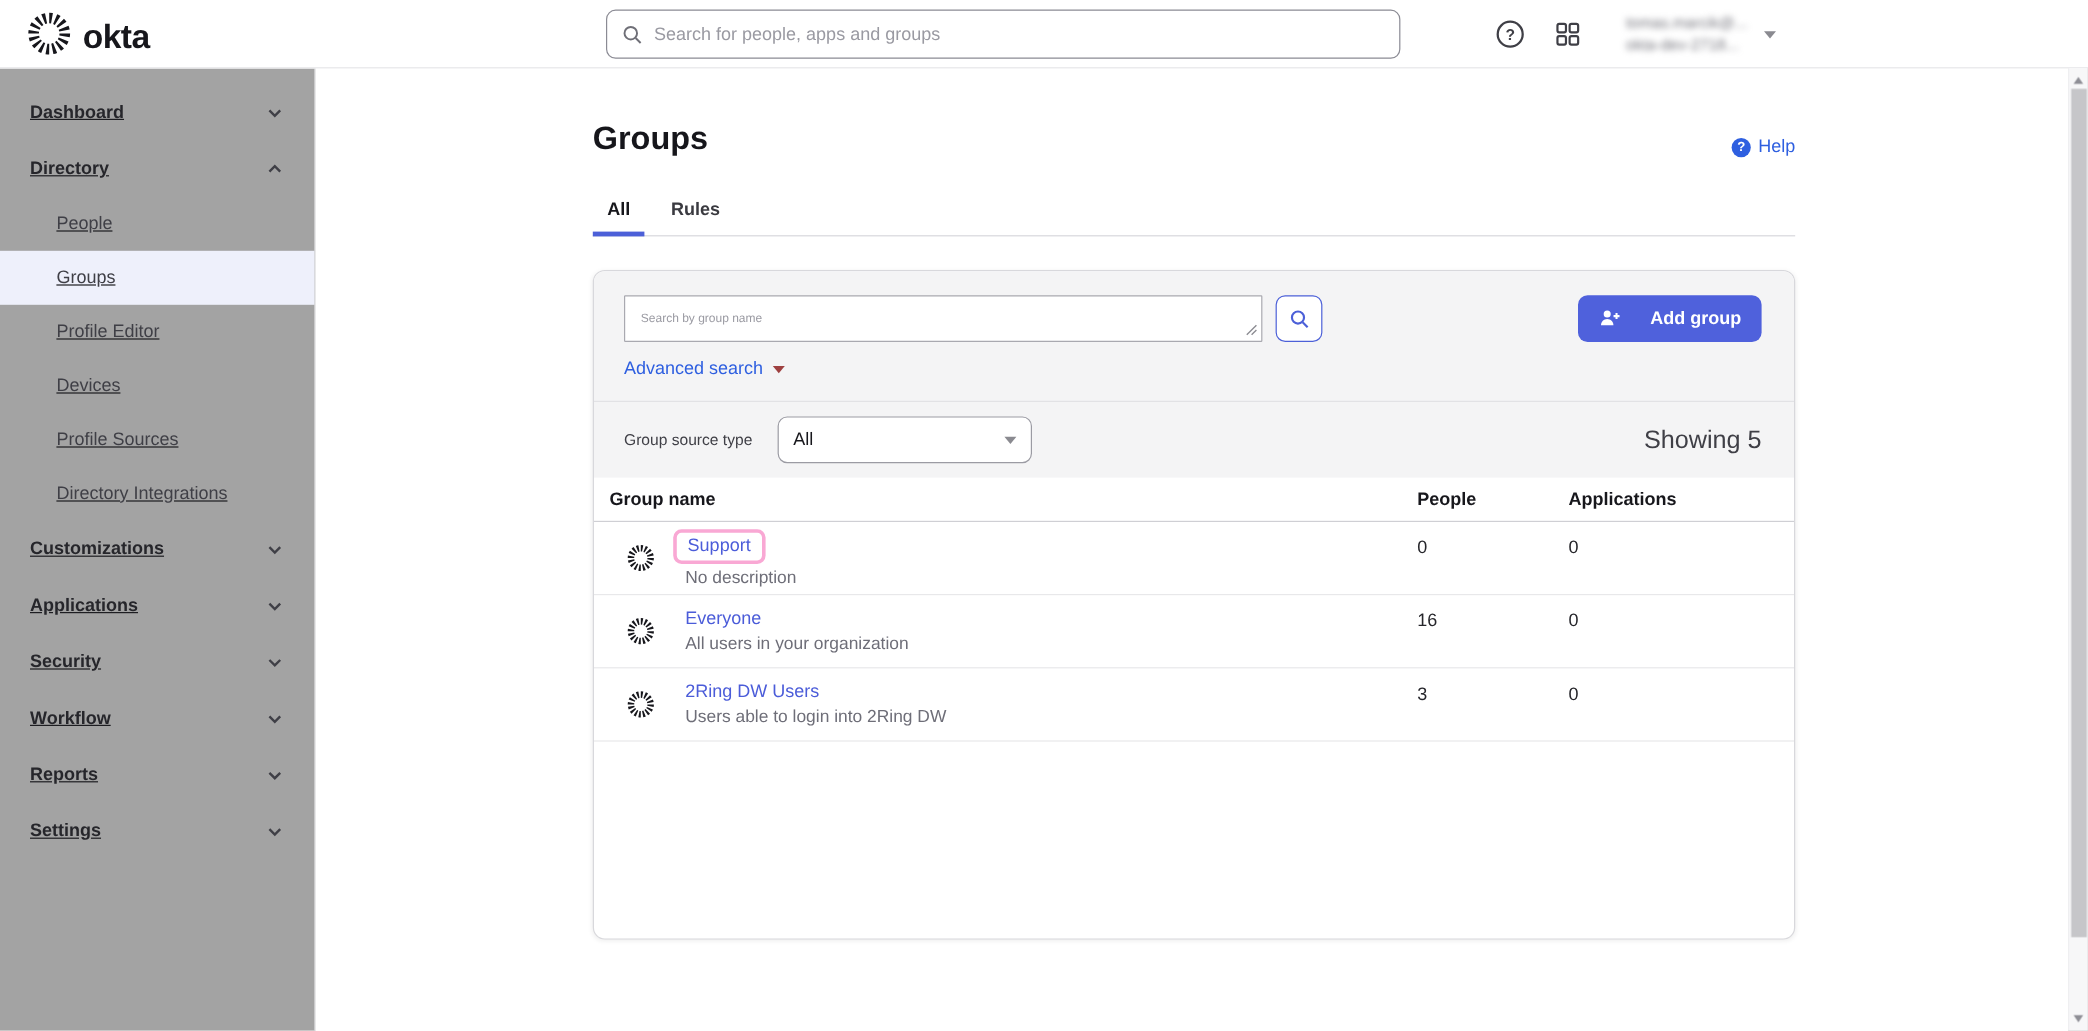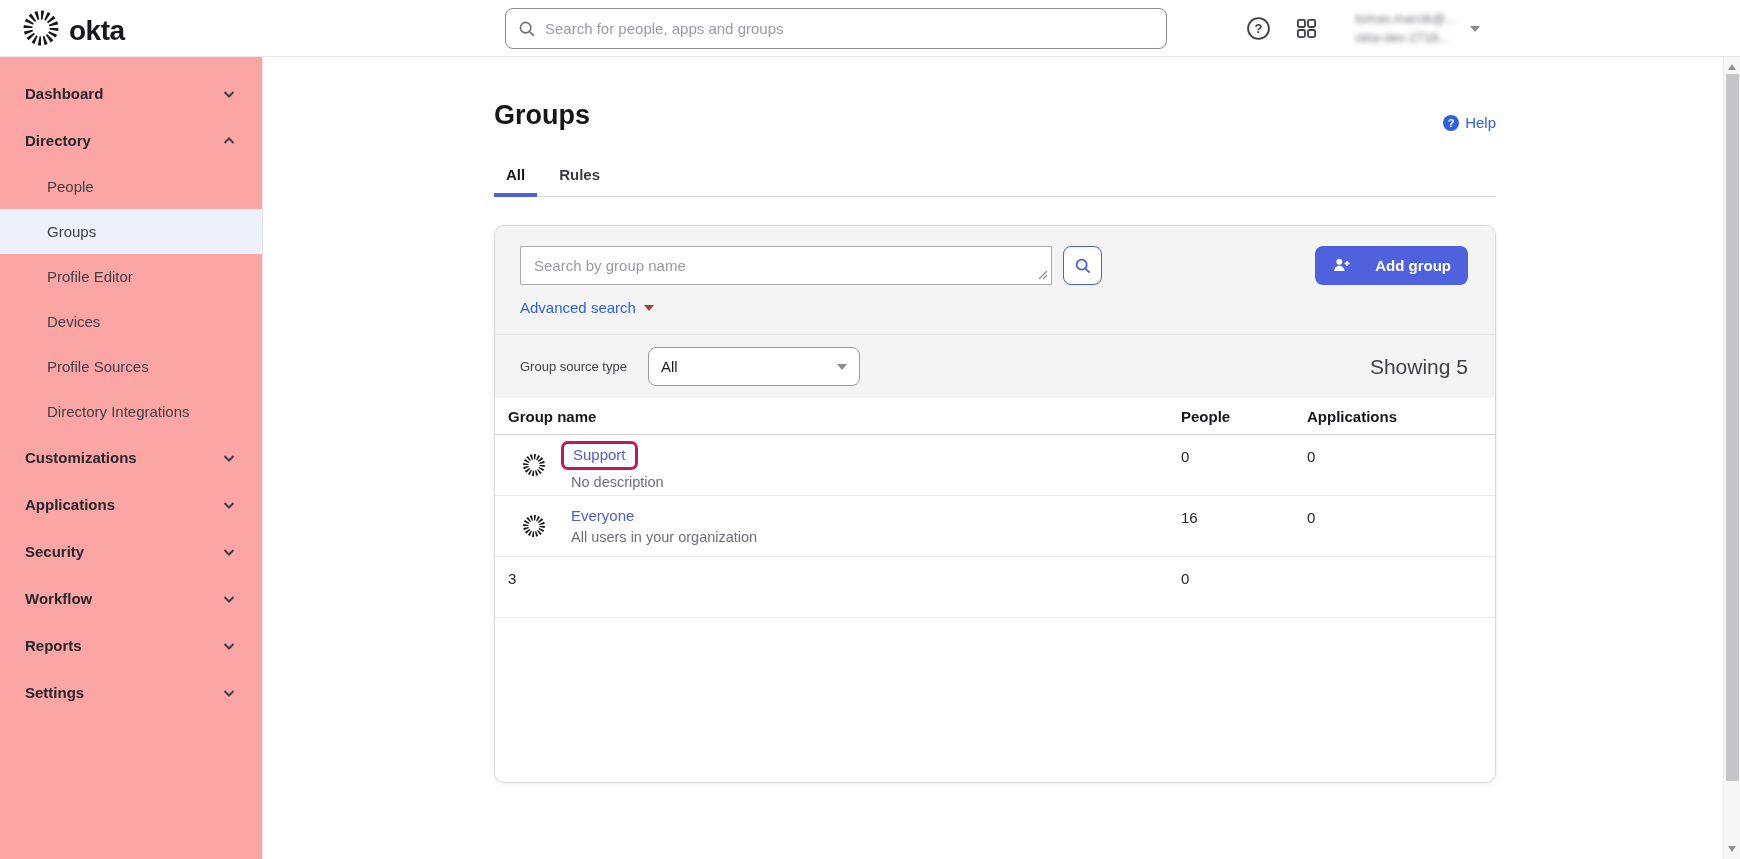--- a/index.html
+++ b/index.html
@@ -15,21 +15,21 @@
   .global-search input { border:none; outline:none; flex:1; font-size:15px; font-family:inherit; color:#0c4a6e; background:transparent; }
   .global-search input::placeholder { color:#9a9aa2; }
   .topbar-right { position:absolute; left:1245px; top:0; height:57px; display:flex; align-items:center; gap:22px; }
   .icon-btn { width:26px; height:26px; display:flex; align-items:center; justify-content:center; cursor:pointer; }
   .account { display:flex; align-items:center; gap:14px; margin-left:14px; cursor:pointer; }
   .account-text { font-size:13px; line-height:1.45; color:#77777f; filter:blur(2.6px); text-align:left; }
   .caret-down { width:0; height:0; border-left:5px solid transparent; border-right:5px solid transparent; border-top:6px solid #8a8a90; }
 
   
   .app { display:flex; height:802px; }
-  .sidebar { width:263px; min-width:263px; background:#fca5a5; border-right:1px solid #e4e4e7; padding-top:13px; }
+  .sidebar { width:263px; min-width:263px; background:#a3a3a3; border-right:1px solid #e4e4e7; padding-top:13px;text-decoration:underline; }
   .nav-item { display:flex; align-items:center; justify-content:space-between; height:47px; padding:0 26px 0 25px; cursor:pointer; }
   .nav-item.lvl1 span.lbl { font-size:15px; font-weight:700; color:#26262b; }
   .nav-item.lvl2 { height:45px; padding-left:47px; }
   .nav-item.lvl2 span.lbl { font-size:15px; font-weight:400; color:#3f3f46; }
   .nav-item.selected { background:#eef0fb; }
   .chev { width:14px; height:14px; stroke:#3f3f46; stroke-width:2; fill:none; }
   .chev.up { transform:rotate(180deg); }
 
   .main { flex:1; position:relative; background:#fff; }
   .content { position:relative; width:1002px; margin:0 0 0 231px; }
@@ -47,21 +47,21 @@
   .tab.active::after { content:""; position:absolute; left:0; right:0; bottom:-1px; height:4px; background:#4c60d8; }
   .tab + .tab { margin-left:10px; }
 
   
   .card { margin-top:28px; height:558px; border:1px solid #d8d8dc; border-radius:10px; overflow:hidden;
     box-shadow:0 1px 4px rgba(0,0,0,.07); background:#fff; }
   .filter { background:#f4f4f5; padding:20px 27px 0 25px; }
   .filter-row1 { display:flex; align-items:flex-start; gap:11px; }
   .group-search-wrap { position:relative; width:532px; }
   .group-search { width:532px; height:39px; border:1px solid #a9a9b0; border-radius:1px; background:#fff;
-    padding:0 24px 0 13px; font-size:15px; font-family:inherit; color:#1d1d21; outline:none; }
+    padding:0 24px 0 13px; font-size:10px; font-family:inherit; color:#1d1d21; outline:none; }
   .group-search::placeholder { color:#9a9aa2; }
   .resize-glyph { position:absolute; right:4px; bottom:5px; }
   .search-btn { width:39px; height:39px; background:#fff; border:1px solid #4c60d8; border-radius:8px;
     display:flex; align-items:center; justify-content:center; cursor:pointer; }
   .add-group-btn { margin-left:auto; height:39px; padding:0 17px; background:#4f61dc; border:none; border-radius:8px;
     color:#fff; font-size:15px; font-weight:700; font-family:inherit; display:flex; align-items:center; gap:24px; cursor:pointer; }
   .advanced { margin-top:14px; display:inline-flex; align-items:center; gap:8px; color:#2e5fe0; font-size:15px; cursor:pointer; }
   .adv-caret { width:0; height:0; border-left:5px solid transparent; border-right:5px solid transparent; border-top:6px solid #9e4040; }
   .filter-divider { border-top:1px solid #e2e2e5; margin:17px -27px 0 -25px; }
   .source-row { display:flex; align-items:center; height:63px; }
@@ -74,21 +74,21 @@
   
   .thead { display:grid; grid-template-columns:673px 126px auto; padding-left:13px; height:37px; align-items:center;
     border-bottom:1px solid #cfcfd4; font-size:15px; font-weight:700; color:#17171c; }
   .trow { display:grid; grid-template-columns:673px 126px auto; padding-left:13px; height:61px;
     border-bottom:1px solid #e8e8ea; }
   .gcell { display:flex; align-items:center; padding-left:14px; }
   .gicon { width:24px; height:24px; margin-right:25px; flex:none; }
   .gname { font-size:15px; color:#4b5cd9; text-decoration:none; cursor:pointer; }
   .gdesc { font-size:14.5px; color:#6e6e78; margin-top:4px; }
   .numcell { font-size:15px; color:#26262b; padding-top:13px; }
-  .annot { display:inline-block; border:3px solid #be185d; border-radius:7px; padding:2px 9px 3px 9px; margin-left:-10px; }
+  .annot { display:inline-block; border:3px solid #f9a8d4; border-radius:7px; padding:2px 9px 3px 9px; margin-left:-10px; }
 
   
   .footer { position:absolute; left:231px; top:790px; width:1236px; }
 
   
   .scrollbar { position:fixed; right:0; top:57px; bottom:0; width:17px; background:#f7f7f8; border-left:1px solid #ebebed; z-index:6; }
   .sb-up { position:absolute; top:7px; left:4px; width:0; height:0; border-left:4.5px solid transparent; border-right:4.5px solid transparent; border-bottom:6px solid #8f8f96; }
   .sb-thumb { position:absolute; top:17px; left:2px; width:13px; height:707px; background:#c6c6c9; }
   .sb-down { position:absolute; bottom:7px; left:4px; width:0; height:0; border-left:4.5px solid transparent; border-right:4.5px solid transparent; border-top:6px solid #8f8f96; }
 </style>
@@ -294,20 +294,29 @@
             <div>
               <a class="gname">Everyone</a>
               <div class="gdesc">All users in your organization</div>
             </div>
           </div>
           <div class="numcell">16</div>
           <div class="numcell">0</div>
         </div>
 
         <div class="trow">
+          <div class="gcell">
+            <svg class="gicon" viewBox="0 0 24 24">
+              <circle cx="12" cy="12" r="8.2" fill="none" stroke="#17171c" stroke-width="5.4" stroke-dasharray="1.6 1.6"></circle>
+            </svg>
+            <div>
+              <a class="gname">2Ring DW Users</a>
+              <div class="gdesc">Users able to login into 2Ring DW</div>
+            </div>
+          </div>
           <div class="numcell">3</div>
           <div class="numcell">0</div>
         </div>
       </div>
     </div>
 
     <div class="footer">
       
       
     </div>

